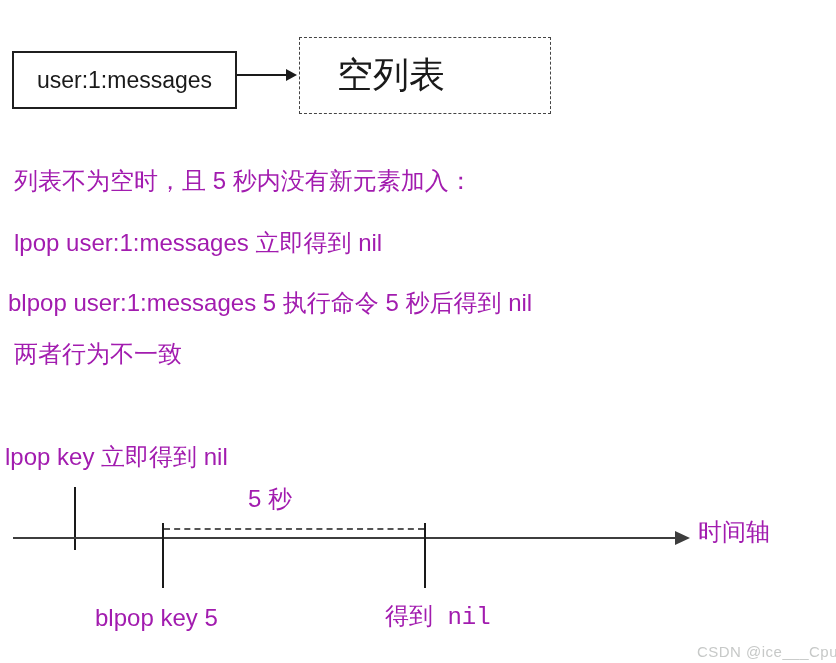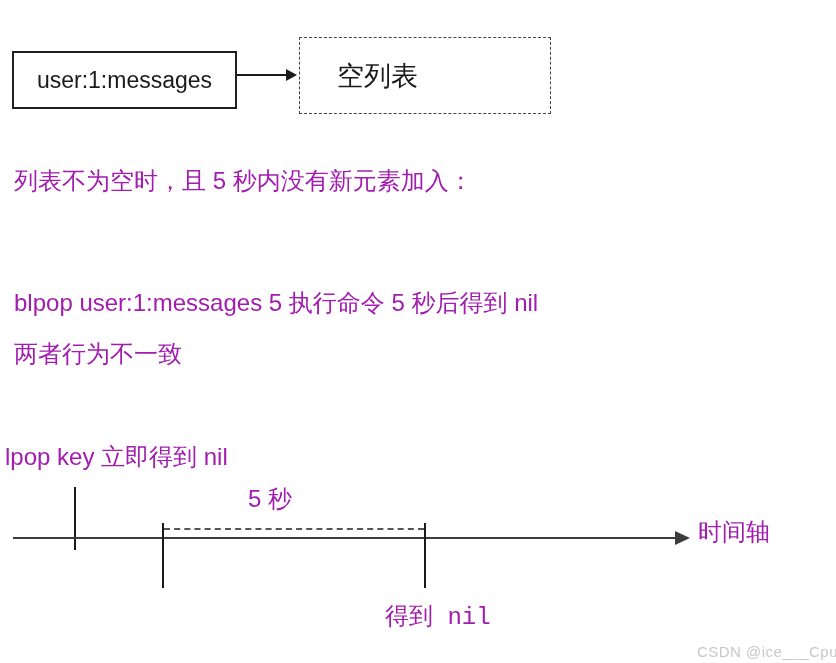--- a/index.html
+++ b/index.html
@@ -34,40 +34,40 @@
     font-size: 23px;
   }
   .empty-box {
     position: absolute;
     left: 299px; top: 37px;
     width: 252px; height: 77px;
     border: 1.5px dashed #444444;
     box-sizing: border-box;
     display: flex; align-items: center;
     padding-left: 37px;
-    font-size: 27px;
+    font-size: 36px;
   }
   .flow-arrow-line {
     position: absolute;
     left: 237px; top: 74px;
     width: 51px; height: 2px;
     background: #1a1a1a;
   }
   .flow-arrow-head {
     position: absolute;
     left: 286px; top: 69px;
     width: 0; height: 0;
     border-top: 6px solid transparent;
     border-bottom: 6px solid transparent;
     border-left: 11px solid #1a1a1a;
   }
   
   .p1 { left: 14px; top: 167px; }
   .p2 { left: 14px; top: 229px; }
-  .p3 { left: 14px; top: 289px; }
+  .p3 { left: 8px; top: 289px; }
   .p4 { left: 14px; top: 340px; }
   
   .lpop-label   { left: 5px;   top: 443px; }
   .duration-lbl { left: 248px; top: 485px; }
   .axis-lbl     { left: 698px; top: 518px; }
   .blpop-lbl    { left: 95px;  top: 604px; }
   .result-lbl   { left: 385px; top: 604px; font-family: Liberation Mono, monospace; }
   .axis-line {
     position: absolute;
     left: 13px; top: 537px;
@@ -113,31 +113,33 @@
   <div class="key-box">
     <span>user:1:messages</span>
   </div>
   <div class="flow-arrow-line"></div>
   <div class="flow-arrow-head"></div>
   <div class="empty-box">
     <span>空列表</span>
   </div>
 
   <div class="txt p1">列表不为空时，且 5 秒内没有新元素加入：</div>
+  <div class="txt p2">lpop user:1:messages 立即得到 nil</div>
   <div class="txt p3">blpop user:1:messages 5 执行命令 5 秒后得到 nil</div>
   <div class="txt lpop-label">lpop key 立即得到 nil</div>
 
   <div class="txt p4">两者行为不一致</div>
 
   <div class="tick tick-lpop"></div>
   <div class="axis-line"></div>
   <div class="axis-arrow-head"></div>
   <div class="duration-span"></div>
   <div class="tick tick-blpop"></div>
   <div class="tick tick-result"></div>
 
   <div class="txt duration-lbl">5 秒</div>
   <div class="txt axis-lbl">时间轴</div>
+  <div class="txt blpop-lbl">blpop key 5</div>
   <div class="txt result-lbl">得到 nil</div>
 
   <div class="watermark">CSDN @ice___Cpu</div>
 
 </div>
 
 </body></html>

